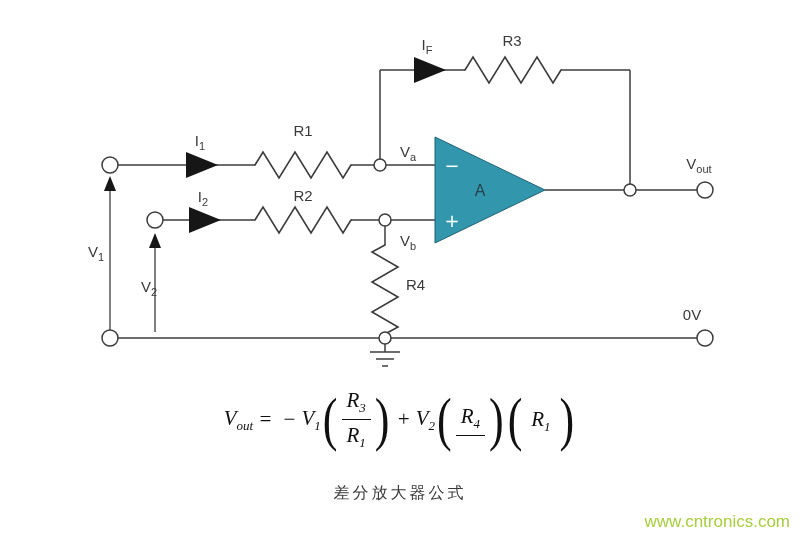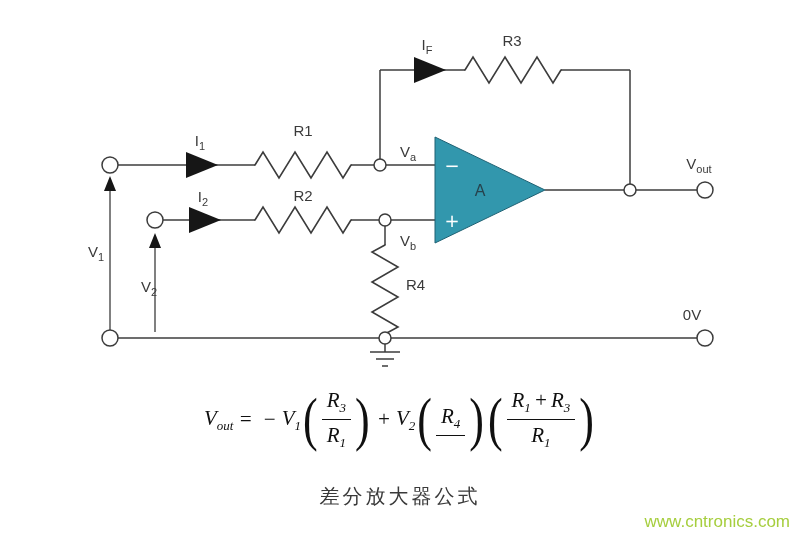--- a/index.html
+++ b/index.html
@@ -39,21 +39,21 @@
   .num  { display: block; text-align: center; padding: 0 5px 3px; border-bottom: 1.4px solid #101010; white-space: nowrap; }
   .den  { display: block; text-align: center; padding: 3px 5px 0; white-space: nowrap; }
   .paren {
     display: inline-block; font-family: "Liberation Serif", serif; font-style: normal;
     font-size: 44px; line-height: 0.85; transform: scaleY(1.32); margin: 0 2px;
   }
   .dop { margin: 0 3px; }
 
   .caption {
     position: absolute; top: 483px; left: 0; width: 100%;
-    text-align: center; font-size: 20px; letter-spacing: 3px; color: #3a3a3a;
+    text-align: center; font-size: 16px; letter-spacing: 3px; color: #3a3a3a;
   }
   .watermark {
     position: absolute; right: 10px; bottom: 6px;
     font-size: 17px; color: #a6ce3e;
   }
 </style>
 </head>
 <body>
 
 <div class="page">
@@ -167,21 +167,20 @@
       <span><span>V</span><sub class="fsub">2</sub></span>
 
       <span class="paren">(</span>
       <span class="frac">
         <span class="num"><span>R</span><sub class="fsub">4</sub></span>
       </span>
       <span class="paren">)</span>
 
       <span class="paren">(</span>
       <span class="frac">
-        <span class="num"><span>R</span><sub class="fsub">1</sub><span class="dop">+</span><span>R</span><sub class="fsub">3</sub></span>
         <span class="den"><span>R</span><sub class="fsub">1</sub></span>
       </span>
       <span class="paren">)</span>
     </div>
   </div>
 
   <div class="caption">差分放大器公式</div>
 
   <div class="watermark">www.cntronics.com</div>
 

